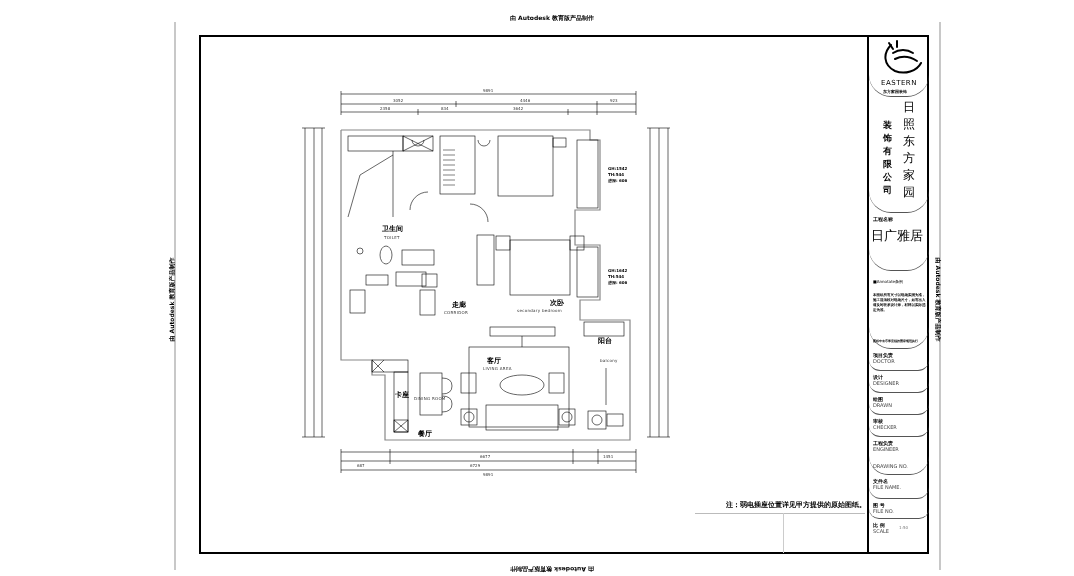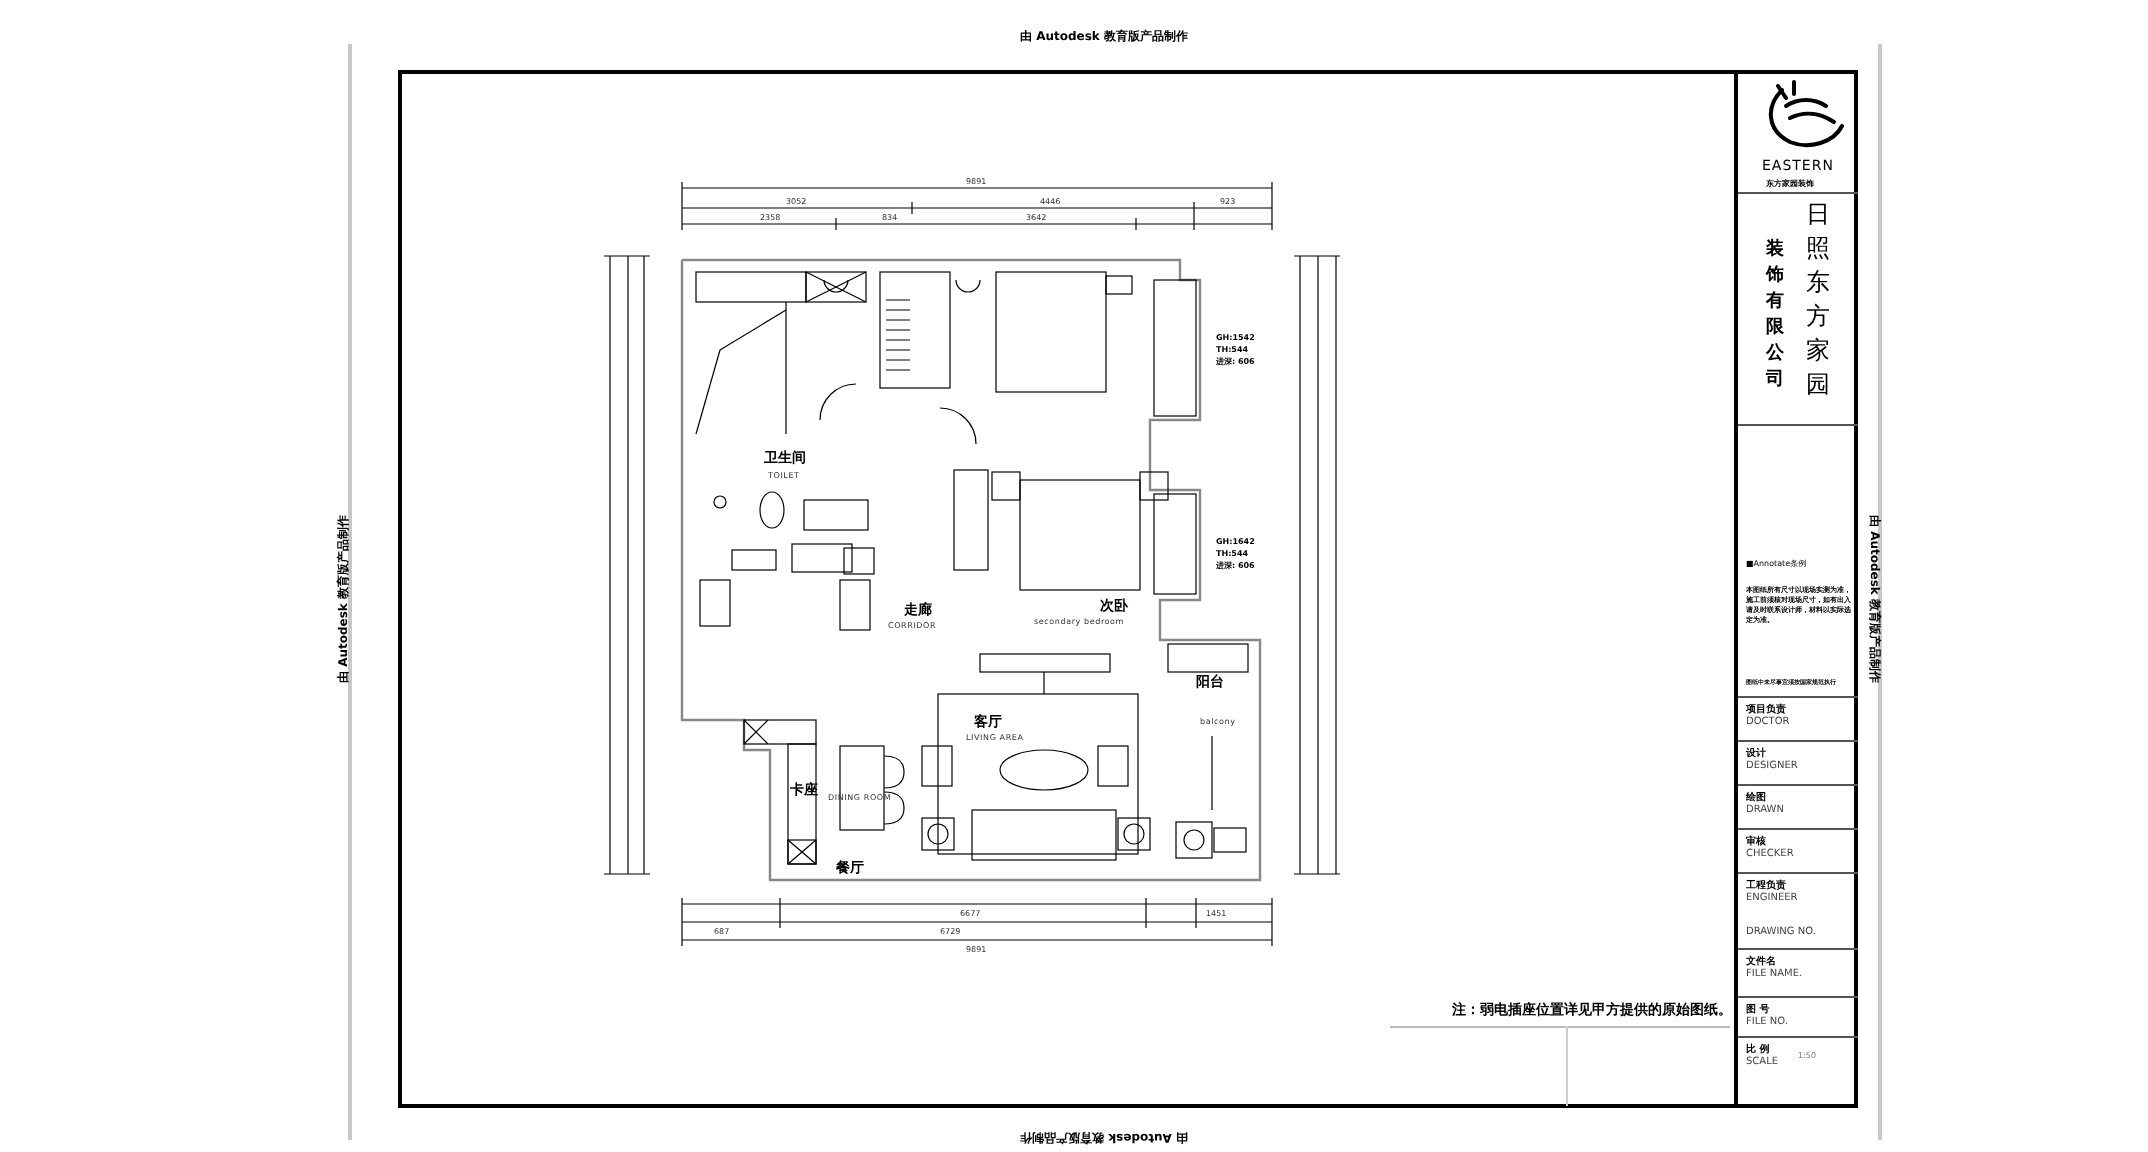--- a/index.html
+++ b/index.html
@@ -6,21 +6,21 @@
   body { width:1074px; height:576px; position:relative; overflow:hidden; font-family:"DejaVu Sans", sans-serif; color:#000; }
   .abs { position:absolute; }
   .sheet-edge { position:absolute; background:#c8c8c8; width:2px; }
   .frame { position:absolute; left:199px; top:35px; width:730px; height:519px; border:2px solid #000; box-sizing:border-box; }
   .wm { position:absolute; font-size:6px; font-weight:bold; white-space:nowrap; }
   .wm-top { left:510px; top:14px; }
   .wm-bottom { left:510px; top:564px; transform:rotate(180deg); }
   .wm-left { left:130px; top:295px; transform:rotate(-90deg); transform-origin:center; }
   .wm-right { left:895px; top:295px; transform:rotate(90deg); transform-origin:center; }
   .titleblock { position:absolute; left:867px; top:35px; width:62px; height:519px; border-left:2px solid #000; box-sizing:border-box; }
-  .tb-cell { position:absolute; left:0; width:60px; border-bottom:1px solid #555; box-sizing:border-box; }
+  .tb-cell { position:absolute; left:0; width:60px; border-bottom:1px solid #555; box-sizing:border-box;border-radius:22px; }
   .tb-small { font-size:5px; line-height:6px; padding-left:4px; }
   .tb-cn { font-weight:bold; }
   .tb-en { color:#444; }
   .note { position:absolute; left:682px; top:500px; font-size:7px; font-weight:bold;margin-left:44px; }
   .note-line { position:absolute; left:695px; top:513px; width:170px; height:1px; background:#bbb; }
   .note-vline { position:absolute; left:783px; top:513px; width:1px; height:40px; background:#ccc; }
   .dim { position:absolute; font-size:4px; color:#333; }
   .room-label { position:absolute; font-size:7px; font-weight:bold; }
   .room-en { position:absolute; font-size:4px; color:#333; letter-spacing:0.3px; }
   .win-note { position:absolute; font-size:4px; font-weight:bold; line-height:6px; }
@@ -209,20 +209,24 @@
         <path d="M20,2 L20,8"></path>
       </g>
     </svg>
     <div style="position:absolute; left:12px; top:44px; font-size:7px; letter-spacing:0.5px;">EASTERN</div>
     <div style="position:absolute; left:14px; top:54px; font-size:4px; font-weight:bold;">东方家园装饰</div>
   </div>
   <div class="tb-cell" style="top:62px; height:116px;padding-left:28px;">
     <div style="position:absolute; left:34px; top:2px; width:12px; font-size:12px; line-height:17px; word-break:break-all;">日照东方家园</div>
     <div style="position:absolute; left:14px; top:22px; width:10px; font-size:9px; line-height:13px; font-weight:bold; word-break:break-all;">装饰有限公司</div>
   </div>
+  <div class="tb-cell" style="top:178px; height:58px;">
+    <div class="tb-small tb-cn" style="position:absolute; top:3px;">工程名称</div>
+    <div style="position:absolute; left:2px; top:14px; font-size:13px; font-family:'DejaVu Serif', serif;">日广雅居</div>
+  </div>
   <div class="tb-cell" style="top:236px; height:78px;">
     <div class="tb-small" style="position:absolute; top:8px; font-size:4px;">■Annotate条例</div>
     <div style="position:absolute; left:4px; top:22px; width:54px; font-size:3.5px; line-height:5px; font-weight:bold;">本图纸所有尺寸以现场实测为准，施工前须核对现场尺寸，如有出入请及时联系设计师，材料以实际选定为准。</div>
     <div style="position:absolute; left:4px; top:68px; width:54px; font-size:3px; font-weight:bold; white-space:nowrap; overflow:hidden;">图纸中未尽事宜须按国家规范执行</div>
   </div>
   <div class="tb-cell" style="top:314px; height:22px;">
     <div class="tb-small tb-cn" style="padding-top:3px;">项目负责</div>
     <div class="tb-small tb-en">DOCTOR</div>
   </div>
   <div class="tb-cell" style="top:336px; height:22px;">

